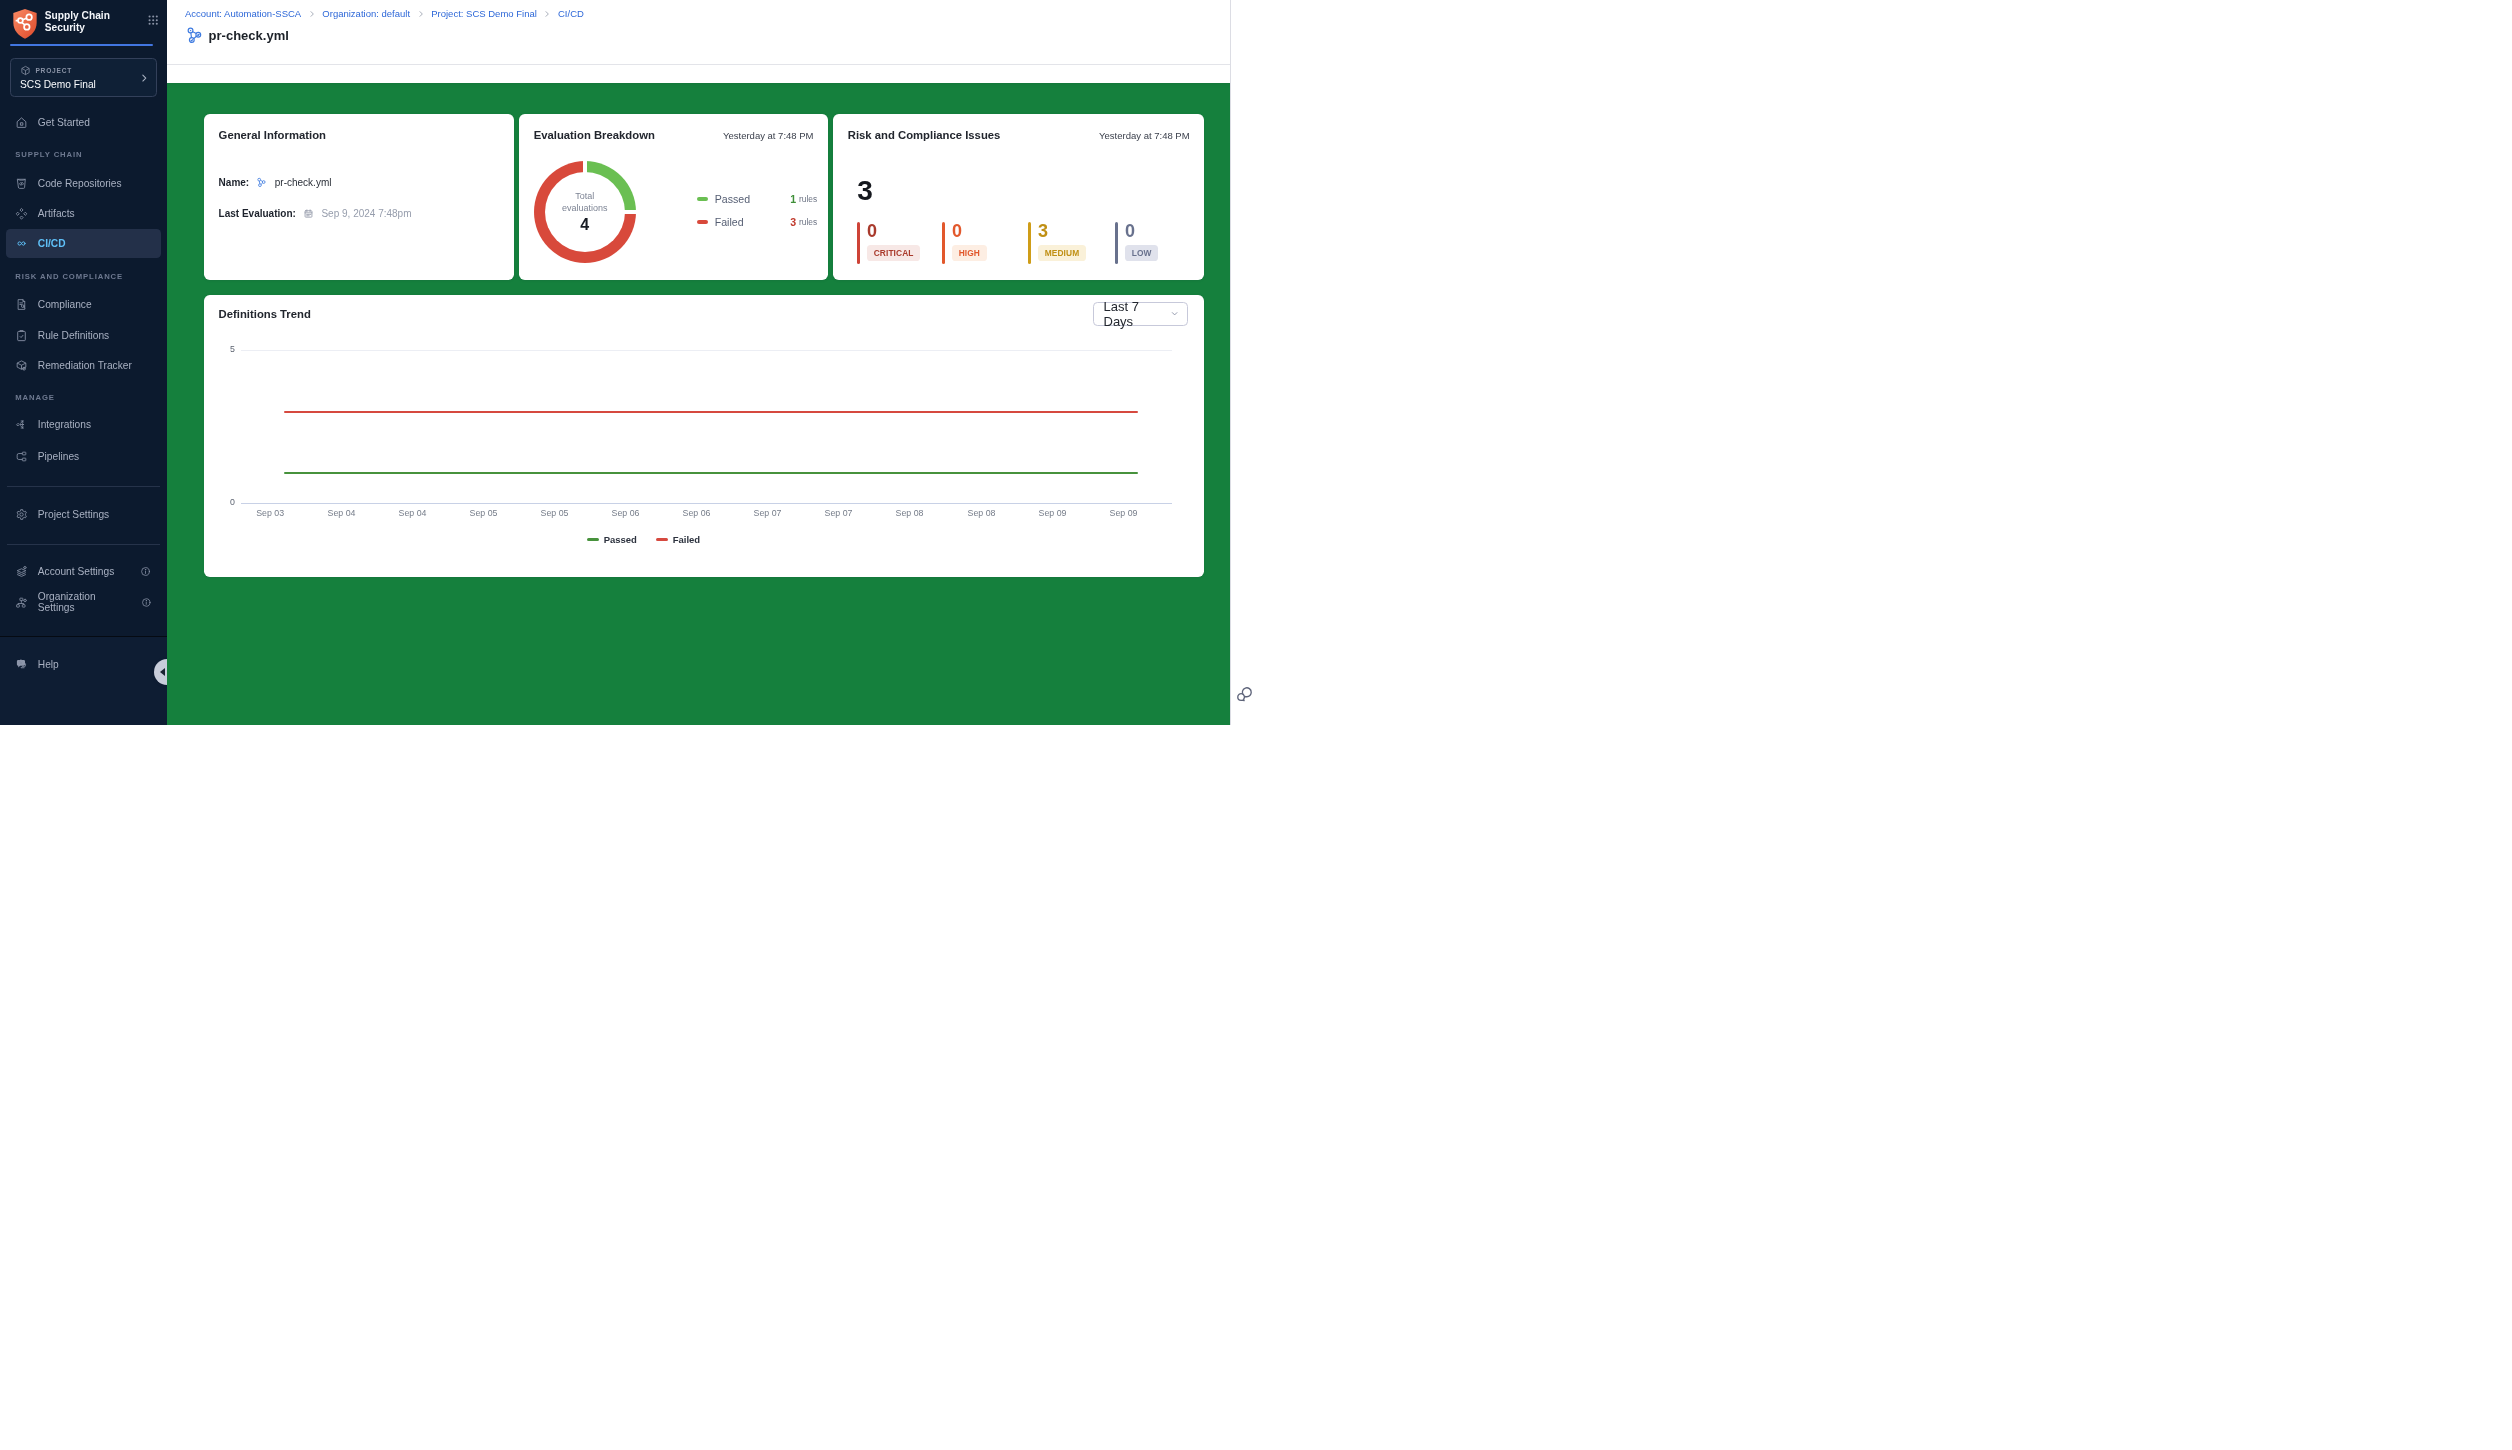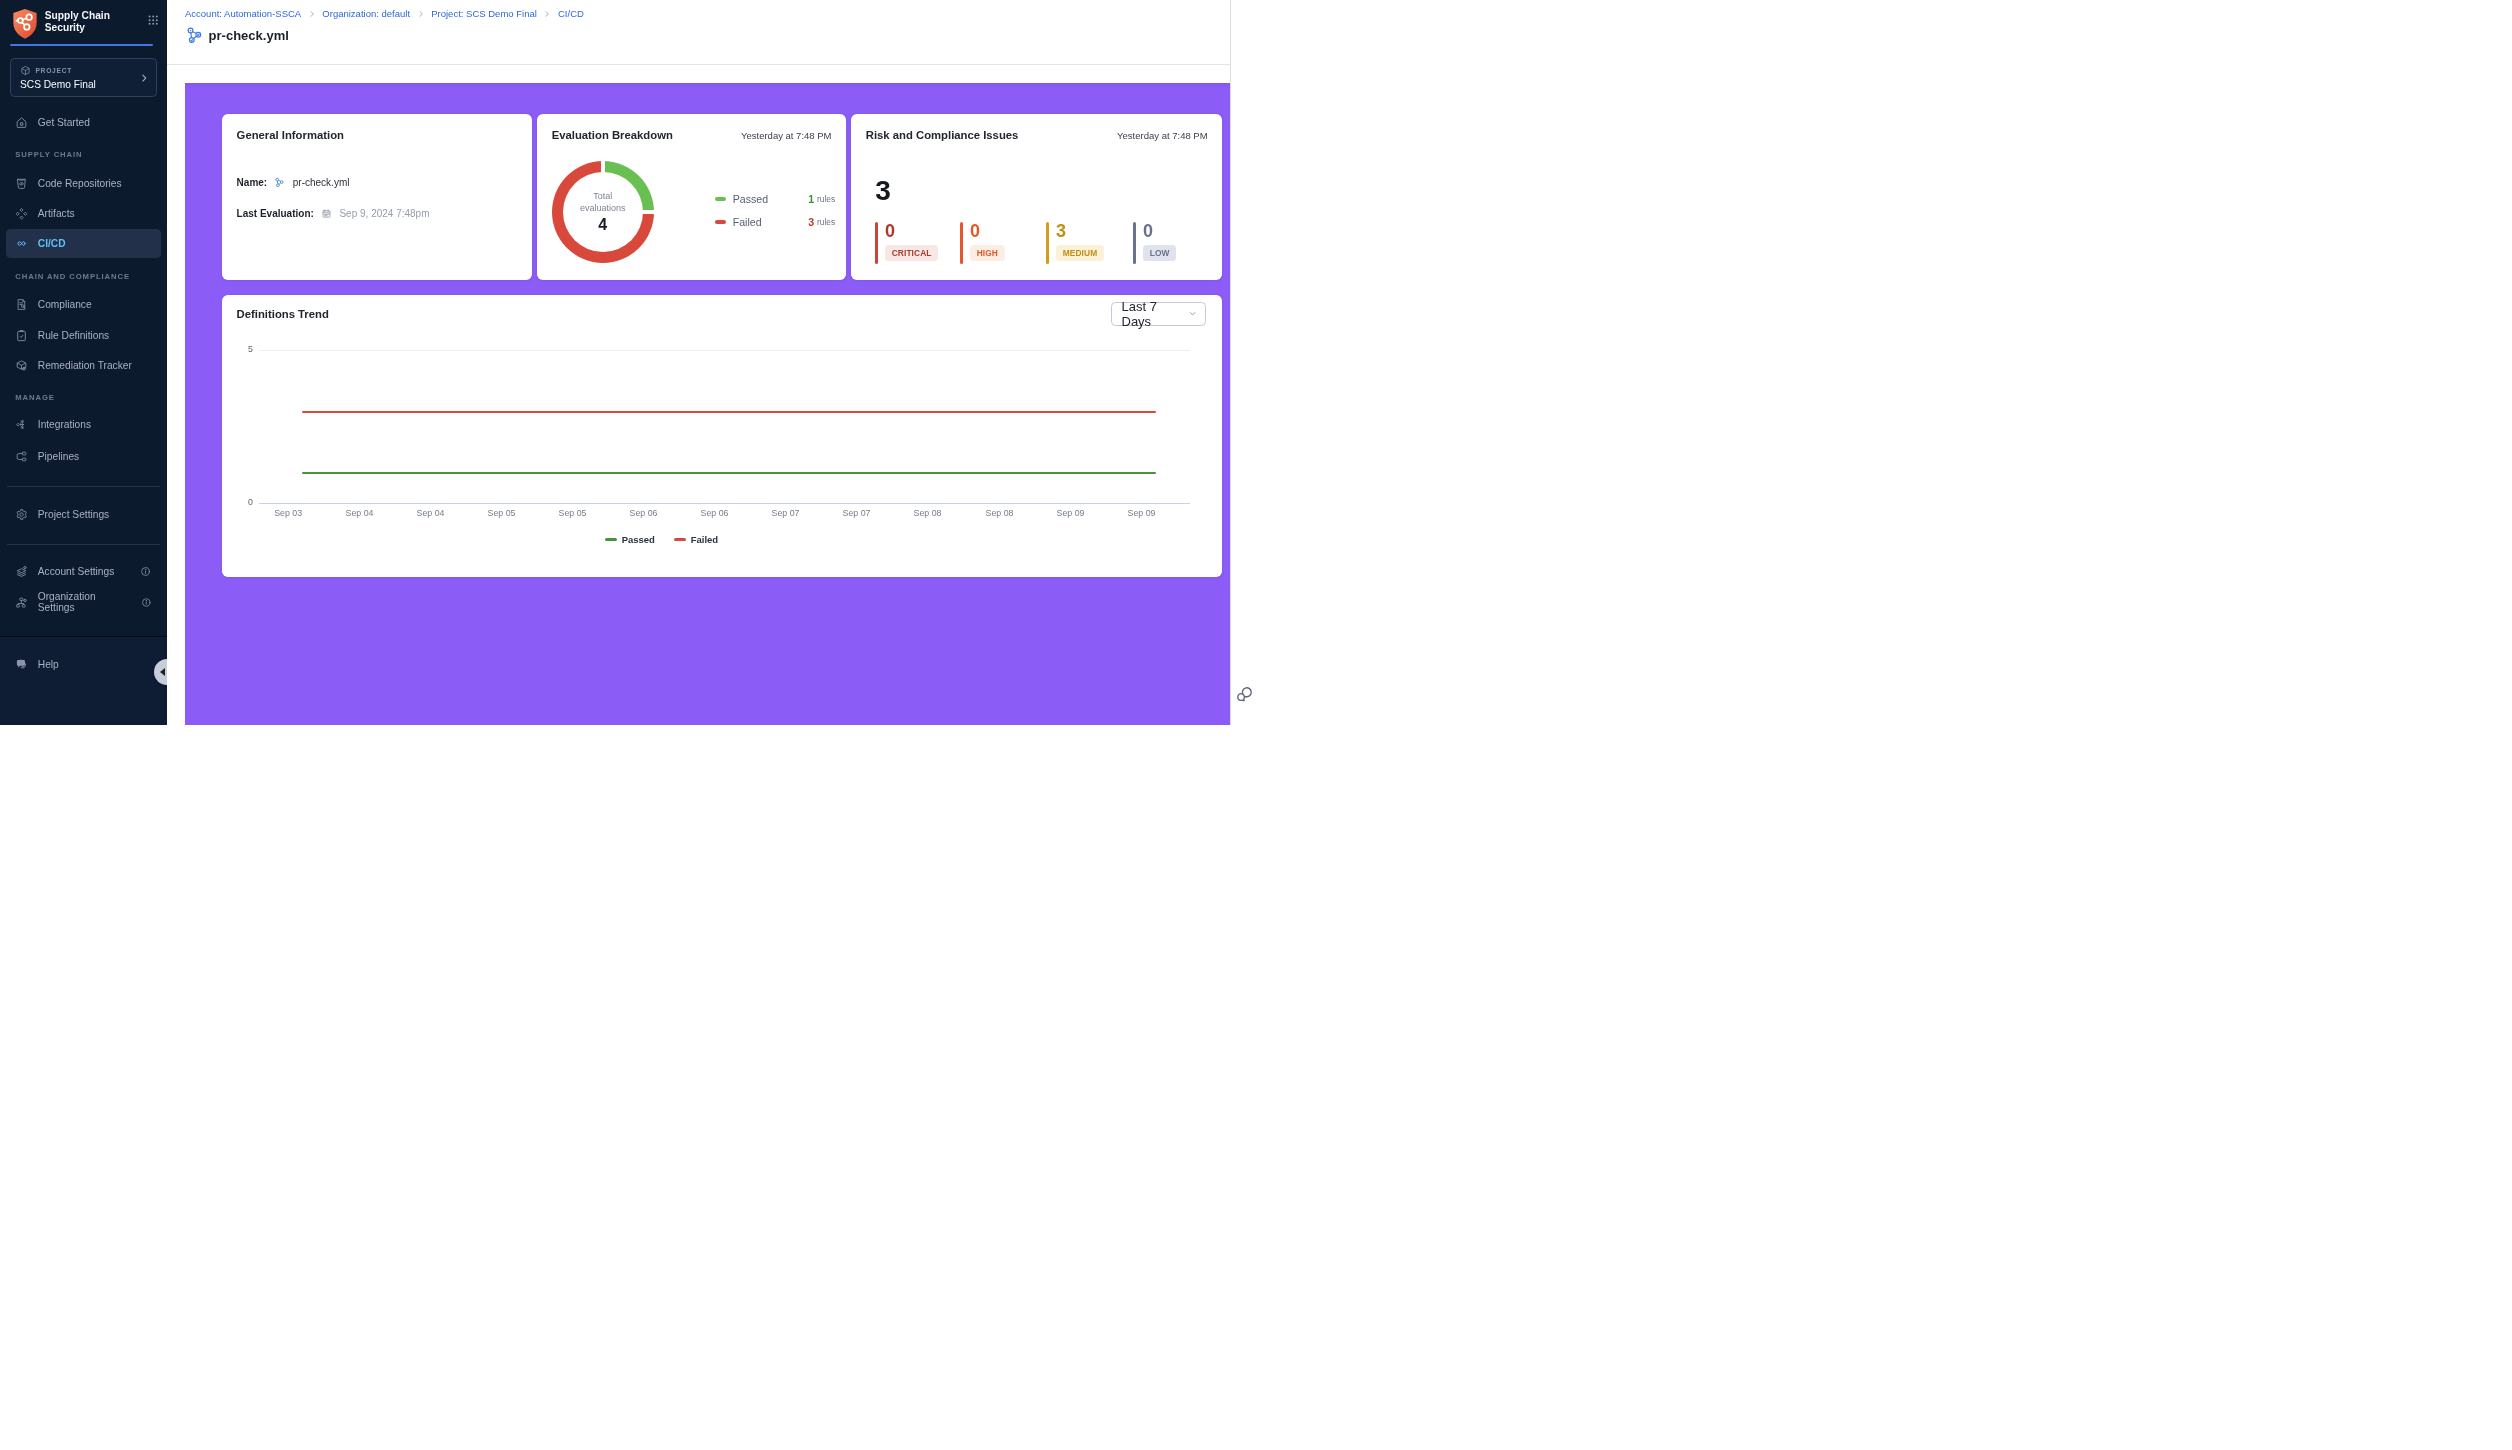--- a/index.html
+++ b/index.html
@@ -40,21 +40,21 @@
   .title-row .pipe-ic { width:19px; height:19px; }
   .page-title { font-size:13px; font-weight:700; color:#1c2128; }
 
   .tabs-row { position:absolute; left:167px; top:51px; width:1063px; height:32px; background:#fff; border-bottom:0.7px solid #d9dbe1; }
   .tabs { position:absolute; left:31px; top:0; height:32px; display:flex; }
   .tab { position:relative; height:32px; display:flex; align-items:center; padding:0 5.1px; margin-right:6.6px; font-size:10.2px; color:#3c4350; cursor:pointer; }
   .tab.active { color:#16191f; font-weight:700; }
   .tab.active::after { content:""; position:absolute; left:0; right:0; bottom:-0.7px; height:2.2px; border-radius:1.5px 1.5px 0 0; background:#3566d4; }
 
   
-  .content { position:absolute; left:185px; top:83px; width:1063px; height:642px; background:#8b5cf6; box-shadow:inset 0 5.8px 5.8px -5.8px rgba(20,30,50,.14); overflow:hidden; }
+  .content { position:absolute; left:167px; top:83px; width:1063px; height:642px; background:#15803d; box-shadow:inset 0 5.8px 5.8px -5.8px rgba(20,30,50,.14); overflow:hidden; }
   .card { background:#fff; border-radius:5.8px; box-shadow:0 0.7px 2.2px rgba(30,40,60,.10); position:relative; }
   .cards-row { position:absolute; left:37px; top:31px; display:flex; gap:5.1px; }
   .card-title { font-size:11.3px; font-weight:700; color:#22262e; }
   .card-header { position:absolute; left:14.6px; right:14.6px; top:14.6px; display:flex; justify-content:space-between; align-items:baseline; }
   .timestamp { font-size:9.5px; color:#3c414d; }
 
   .card-general { width:310px; height:166px; }
   .info-row { position:absolute; left:14.6px; display:flex; align-items:center; gap:7.3px; font-size:10px; }
   .info-label { font-weight:700; color:#1d222c; }
   .info-value { color:#2a2f38; }
@@ -191,21 +191,21 @@
       <span>Artifacts</span>
     </div>
 
     <div class="nav-item active" style="top:229px;height:28.5px">
       <svg class="ic" viewBox="0 0 24 24" fill="none" stroke="currentColor" stroke-width="1.8" stroke-linecap="round">
           <path d="M18.5 12c0 1.66-1.34 3-3 3C12 15 12 9 8.5 9a3 3 0 1 0 0 6C12 15 12 9 15.5 9a3 3 0 0 1 3 3z"></path>
         </svg>
       <span>CI/CD</span>
     </div>
 
-    <div class="nav-section" style="top:272px">CHAIN AND COMPLIANCE</div>
+    <div class="nav-section" style="top:272px">RISK AND COMPLIANCE</div>
 
     <div class="nav-item" style="top:290px">
       <svg class="ic" viewBox="0 0 24 24" fill="none" stroke="currentColor" stroke-width="1.5" stroke-linecap="round" stroke-linejoin="round">
           <path d="M6.5 3h8l3.5 3.5V21H6.5z"></path>
           <path d="M14.5 3v3.5H18"></path>
           <line x1="9" y1="9" x2="14" y2="9"></line>
           <line x1="9" y1="12" x2="12" y2="12"></line>
           <circle cx="14.3" cy="15" r="2.5"></circle>
           <line x1="16.1" y1="16.8" x2="18" y2="18.7"></line>
         </svg>

